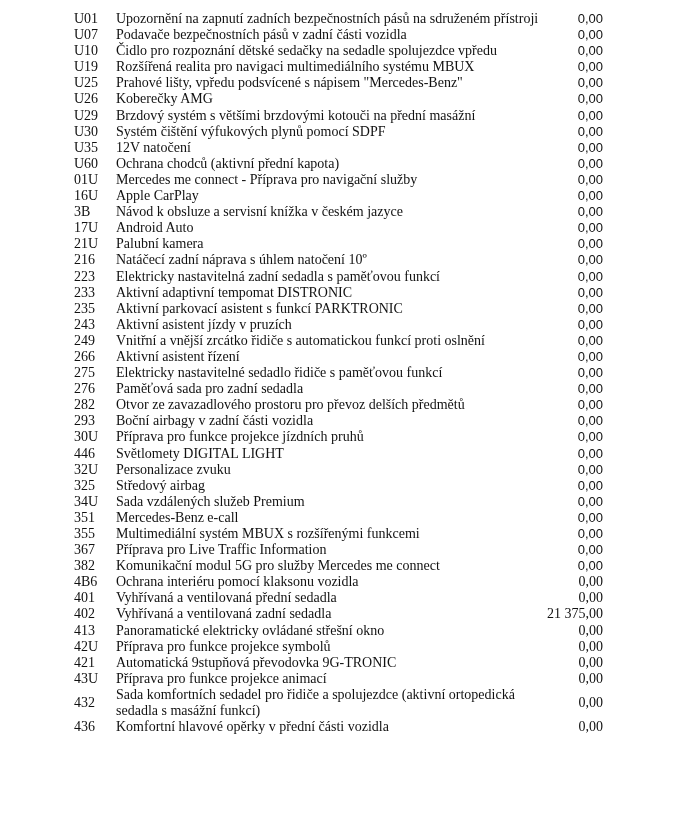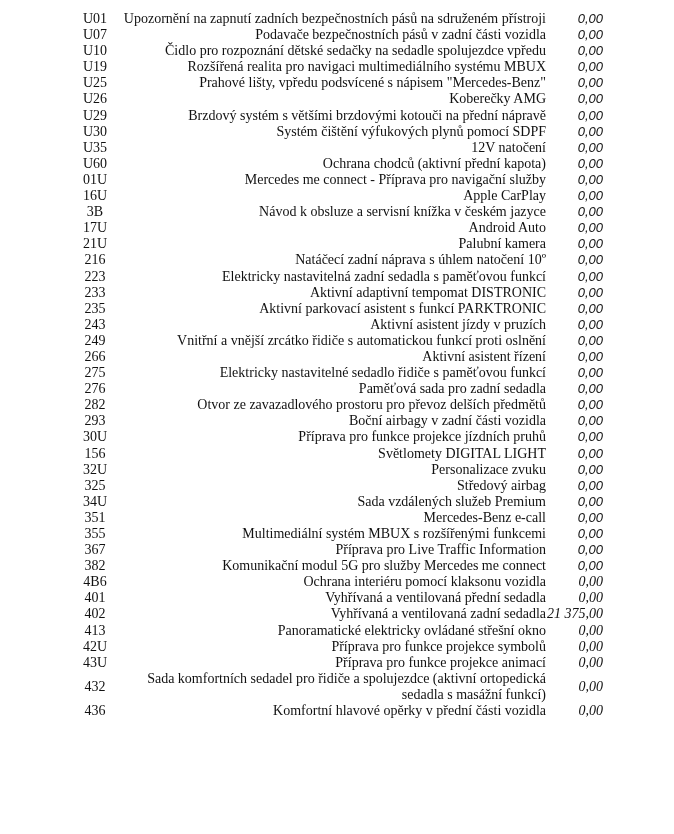--- a/index.html
+++ b/index.html
@@ -8,23 +8,23 @@
       font-family: "Liberation Serif", serif; color: #111111;
     }
     #sheet { position: absolute; left: 0; top: 11px; width: 674px; }
     table { border-collapse: collapse; table-layout: fixed; width: 674px; }
     td { padding: 0; font-size: 14px; line-height: 16.1px; vertical-align: middle; }
     col.c-pad { width: 74px; }
     col.c-code { width: 42px; }
     col.c-desc { width: 430px; }
     col.c-val { width: 57px; }
     col.c-rest { width: 71px; }
-    td.code { text-align: center; }
-    td.desc { text-align: right; }
-    td.val { text-align: right; white-space: nowrap; font-style: italic; }
+    td.code { text-align: left; }
+    td.desc { text-align: left; }
+    td.val { text-align: right; white-space: nowrap; }
     td.val.sans { font-family: "Liberation Sans", sans-serif; font-size: 13px; }
   </style>
 </head>
 <body>
 
 <div id="sheet">
   <table>
     <colgroup>
       <col class="c-pad">
         <col class="c-code">
@@ -71,21 +71,21 @@
         <tr>
           <td></td>
           <td class="code">U26</td>
           <td class="desc">Koberečky AMG</td>
           <td class="val sans">0,00</td>
           <td></td>
         </tr>
         <tr>
           <td></td>
           <td class="code">U29</td>
-          <td class="desc">Brzdový systém s většími brzdovými kotouči na přední nápravě</td>
+          <td class="desc">Brzdový systém s většími brzdovými kotouči na přední masážní</td>
           <td class="val sans">0,00</td>
           <td></td>
         </tr>
         <tr>
           <td></td>
           <td class="code">U30</td>
           <td class="desc">Systém čištění výfukových plynů pomocí SDPF</td>
           <td class="val sans">0,00</td>
           <td></td>
         </tr>
@@ -217,21 +217,21 @@
         </tr>
         <tr>
           <td></td>
           <td class="code">30U</td>
           <td class="desc">Příprava pro funkce projekce jízdních pruhů</td>
           <td class="val sans">0,00</td>
           <td></td>
         </tr>
         <tr>
           <td></td>
-          <td class="code">156</td>
+          <td class="code">446</td>
           <td class="desc">Světlomety DIGITAL LIGHT</td>
           <td class="val sans">0,00</td>
           <td></td>
         </tr>
         <tr>
           <td></td>
           <td class="code">32U</td>
           <td class="desc">Personalizace zvuku</td>
           <td class="val sans">0,00</td>
           <td></td>
@@ -303,20 +303,27 @@
           <td></td>
           <td class="code">413</td>
           <td class="desc">Panoramatické elektricky ovládané střešní okno</td>
           <td class="val">0,00</td>
           <td></td>
         </tr>
         <tr>
           <td></td>
           <td class="code">42U</td>
           <td class="desc">Příprava pro funkce projekce symbolů</td>
+          <td class="val">0,00</td>
+          <td></td>
+        </tr>
+        <tr>
+          <td></td>
+          <td class="code">421</td>
+          <td class="desc">Automatická 9stupňová převodovka 9G-TRONIC</td>
           <td class="val">0,00</td>
           <td></td>
         </tr>
         <tr>
           <td></td>
           <td class="code">43U</td>
           <td class="desc">Příprava pro funkce projekce animací</td>
           <td class="val">0,00</td>
           <td></td>
         </tr>

